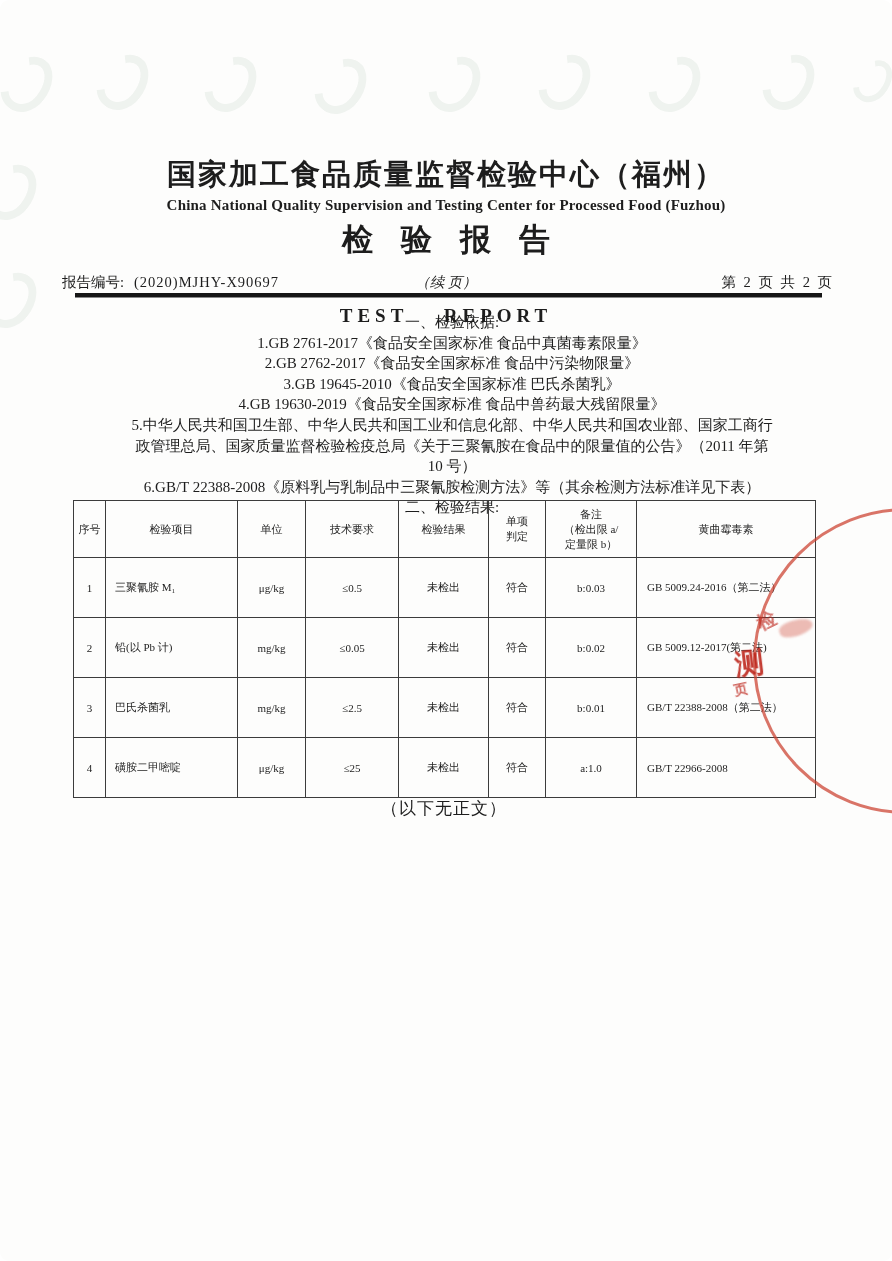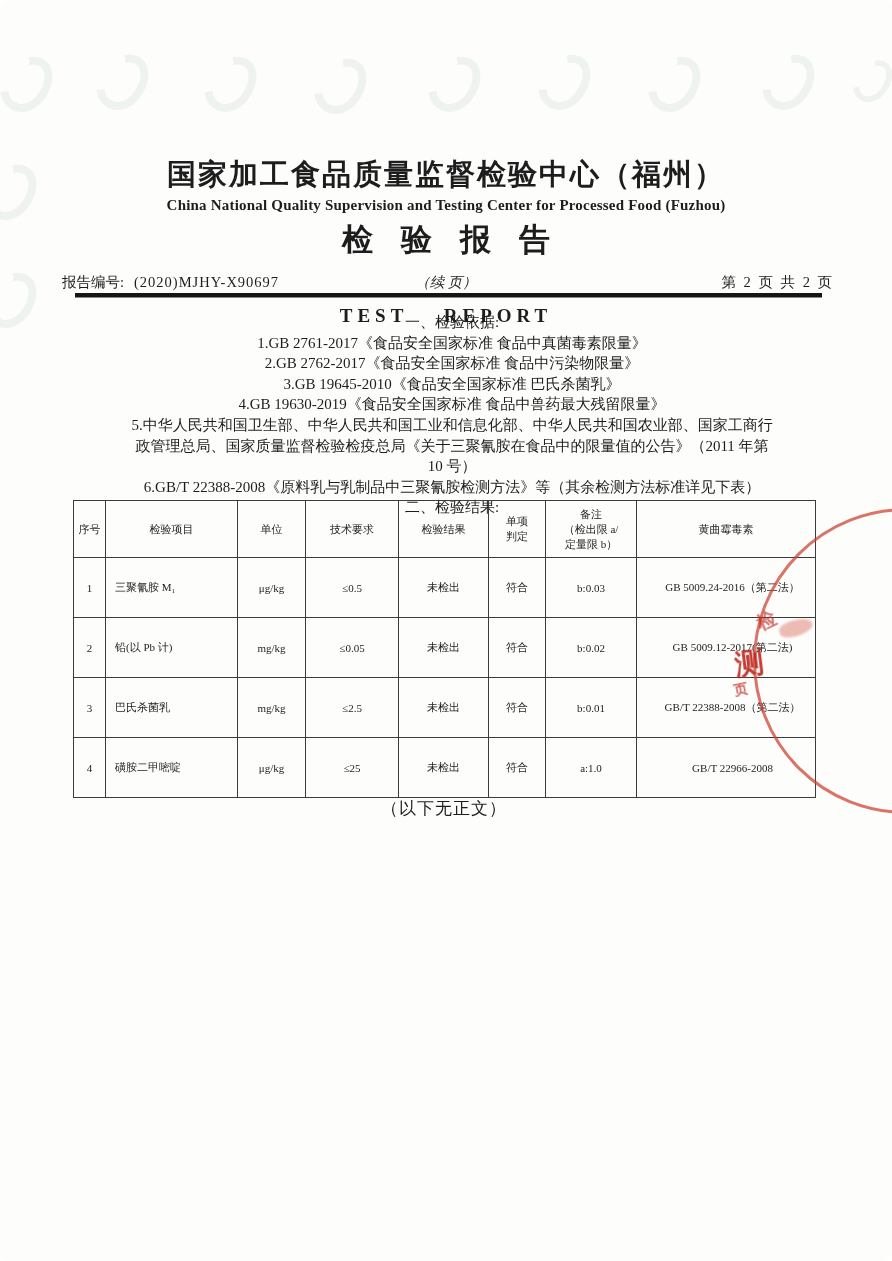--- a/index.html
+++ b/index.html
@@ -37,21 +37,21 @@
     position:absolute;top:500px;left:73px;border-collapse:collapse;
     table-layout:fixed;width:742px;font-size:11px;color:#1d1d1d;
   }
   table.results th,table.results td{
     border:1px solid #3c3c3c;text-align:center;vertical-align:middle;
     padding:2px 3px;font-weight:normal;white-space:pre-line;overflow:hidden;
   }
   table.results thead tr{height:57px;}
   table.results tbody tr{height:60px;}
   table.results td.c1{text-align:left;padding-left:9px;}
-  table.results td.c7{text-align:center;padding-left:16px;}
+  table.results td.c7{text-align:left;padding-left:10px;}
   .endnote{position:absolute;top:797px;left:73px;width:742px;text-align:center;font-size:17px;letter-spacing:1px;}
   
   .stamp-arc{
     position:absolute;left:753px;top:508px;width:300px;height:300px;
     border-radius:50%;border:3px solid rgba(203,62,46,.72);
     filter:blur(.4px);
   }
   .stamp-char{position:absolute;color:rgba(188,34,24,.88);font-weight:bold;filter:blur(.4px);}
   .stamp-main{left:735px;top:644px;font-size:29px;transform:rotate(-7deg);}
   .stamp-top{left:757px;top:608px;font-size:19px;transform:rotate(-26deg);opacity:.72;filter:blur(.7px);}

